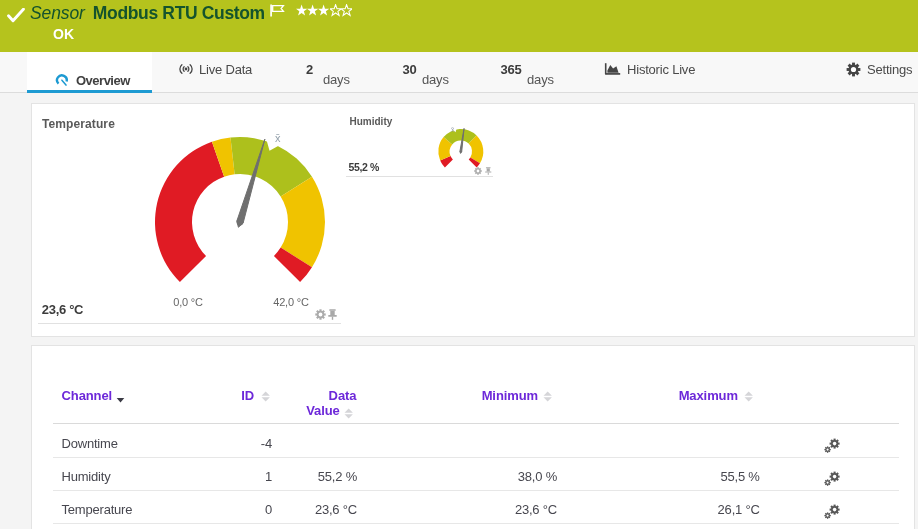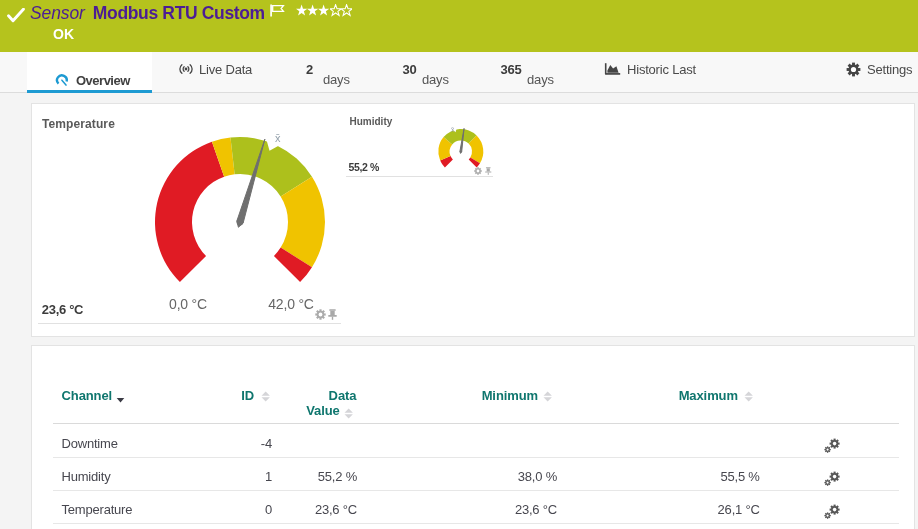--- a/index.html
+++ b/index.html
@@ -6,21 +6,21 @@
   html,body { width:918px; height:529px; overflow:hidden; }
   body {
     font-family:"Liberation Sans", sans-serif;
     background:#f4f4f4;
     position:relative;
     -webkit-font-smoothing:antialiased;
   }
   
   .topbar { position:absolute; left:0; top:0; width:918px; height:52px; background:#b5c31d; }
   .topbar-check { position:absolute; left:7px; top:8px; }
-  .topbar-title { position:absolute; left:30px; top:3px; font-size:17.5px; color:#4c1d95; white-space:nowrap; letter-spacing:-0.1px; }
+  .topbar-title { position:absolute; left:30px; top:3px; font-size:17.5px; color:#14532d; white-space:nowrap; letter-spacing:-0.1px; }
   .topbar-title .prefix { font-style:italic; font-weight:400; }
   .topbar-title .name { font-weight:700; margin-left:8px; letter-spacing:-0.35px; }
   .topbar-flag { position:absolute; left:269.5px; top:4px; }
   .topbar-stars { position:absolute; left:296px; top:4px; display:flex; gap:0px; }
   .topbar-status { position:absolute; left:53px; top:26px; font-size:14px; font-weight:700; color:#fff; letter-spacing:0.2px; }
   
   .tabstrip { position:absolute; left:0; top:52px; width:918px; height:41px; background:#f8f8f8; border-bottom:1px solid #dcdcdc; }
   .tab { position:absolute; top:0; height:34px; display:flex; align-items:center; font-size:13px; color:#4a4a4a; white-space:nowrap; letter-spacing:-0.2px; cursor:pointer; }
   .tab .ticon { display:inline-flex; margin-right:6px; }
   .tab-active { left:27px; width:125px; top:0px; height:41px; background:#ffffff; border-bottom:3px solid #1d9ad2; padding-left:28px; padding-top:18px; font-weight:700; color:#404040; letter-spacing:-0.5px; }
@@ -29,36 +29,36 @@
   #num2 { margin-right:10px; }
   .tab .daysw { color:#555;margin-top:20px; }
   
   .panel { position:absolute; background:#fff; border:1px solid #e3e3e3; }
   .panel1 { left:31px; top:103px; width:884px; height:234px; }
   .panel2 { left:31px; top:345px; width:884px; height:215px; border-bottom:none; }
   
   .tile-title { position:absolute; font-weight:700; color:#595959; }
   .t-temp-title { left:10px; top:12.5px; font-size:12px; letter-spacing:0.1px; }
   .t-hum-title  { left:317.5px; top:12.3px; font-size:10px; letter-spacing:0; }
-  .gauge-label { position:absolute; font-size:14px; color:#666; transform:translateX(-50%); letter-spacing:-0.2px; }
+  .gauge-label { position:absolute; font-size:11px; color:#666; transform:translateX(-50%); letter-spacing:-0.2px; }
   .g-min { left:156px; top:191.7px; }
   .g-max { left:259px; top:191.7px; }
   .gauge-value { position:absolute; font-weight:700; color:#3c3c3c; letter-spacing:-0.2px; }
   .g-temp-value { left:9.8px; top:198.3px; font-size:13px; letter-spacing:-0.3px; }
   .g-hum-value  { left:316.5px; top:57px; font-size:10.5px; letter-spacing:-0.35px; }
   .tile-rule { position:absolute; height:1px; background:#e1e1e1; }
   .t-temp-rule { left:6px; top:218.8px; width:303px; }
   .t-hum-rule  { left:314px; top:71.6px;  width:147px; }
   .tile-icons { position:absolute; display:flex; align-items:flex-start; }
   .t-temp-icons { left:283px; top:205px; gap:2px; }
   .t-hum-icons  { left:442.3px;  top:63px; gap:3px; }
   .xbar-big { position:absolute; left:243px; top:28px; font-size:11px; color:#93a0ab; font-style:normal; }
   .xbar-small { position:absolute; left:419px; top:21.5px; font-size:6.5px; color:#98a2ac; }
   
-  .thead-cell { position:absolute; font-size:13px; font-weight:700; color:#0f766e; letter-spacing:-0.1px; white-space:nowrap; }
+  .thead-cell { position:absolute; font-size:13px; font-weight:700; color:#6d28d9; letter-spacing:-0.1px; white-space:nowrap; }
   .trow-cell  { position:absolute; font-size:13px; color:#47474f; letter-spacing:-0.2px; white-space:nowrap; }
   .num-r { transform:translateX(-100%); }
   .hdr-rule { position:absolute; left:21px; top:77px; width:846px; height:1px; background:#dadada; }
   .row-rule { position:absolute; left:21px; width:846px; height:1px; background:#e7e7e7; }
   .sort-icon { position:absolute; }
   .row-gears { position:absolute; left:792px; cursor:pointer; }
   .caret-down { display:inline-block; }
 </style>
 </head>
 <body>
@@ -129,21 +129,21 @@
     <span class="daysw">days</span>
   </div>
   <div class="tab" style="left:604px;">
     <span class="ticon">
       <svg width="17" height="14" viewBox="0 0 17 14">
         <line x1="1.7" y1="1.2" x2="1.7" y2="12.2" stroke="#454545" stroke-width="1.6"></line>
         <line x1="1.2" y1="11.9" x2="16.2" y2="11.9" stroke="#454545" stroke-width="1.7"></line>
         <path d="M3.4,10.8 L3.4,8.6 L6.3,3.0 L9.1,6.6 L12.4,4.3 L14.6,10.8 Z" fill="#454545"></path>
       </svg>
     </span>
-    <span>Historic Last</span>
+    <span>Historic Live</span>
   </div>
   <div class="tab" style="left:752.5px;margin-top:48px;">
     <span class="ticon">
       <svg width="15" height="13" viewBox="0 0 15 13">
         <rect x="0.9" y="1.2" width="12.7" height="10.4" fill="none" stroke="#454545" stroke-width="1.3"></rect>
         <rect x="0.9" y="1.2" width="12.7" height="2.9" fill="#454545"></rect>
         <line x1="2.7" y1="6.4" x2="11.7" y2="6.4" stroke="#8a8a8a" stroke-width="1.1"></line>
         <line x1="2.7" y1="9.0" x2="11.7" y2="9.0" stroke="#8a8a8a" stroke-width="1.1"></line>
       </svg>
     </span>

